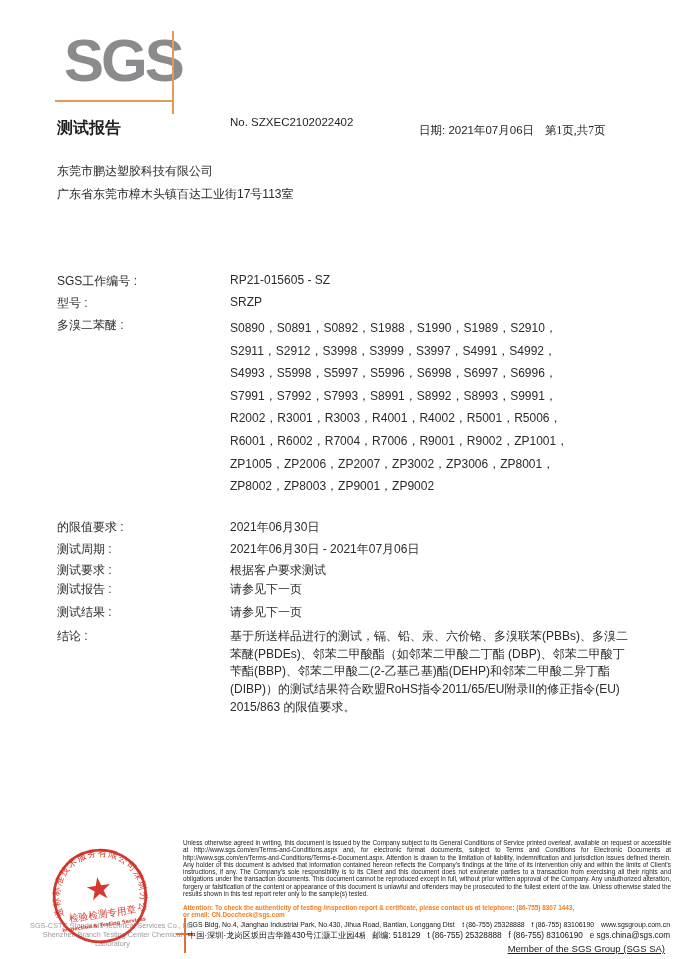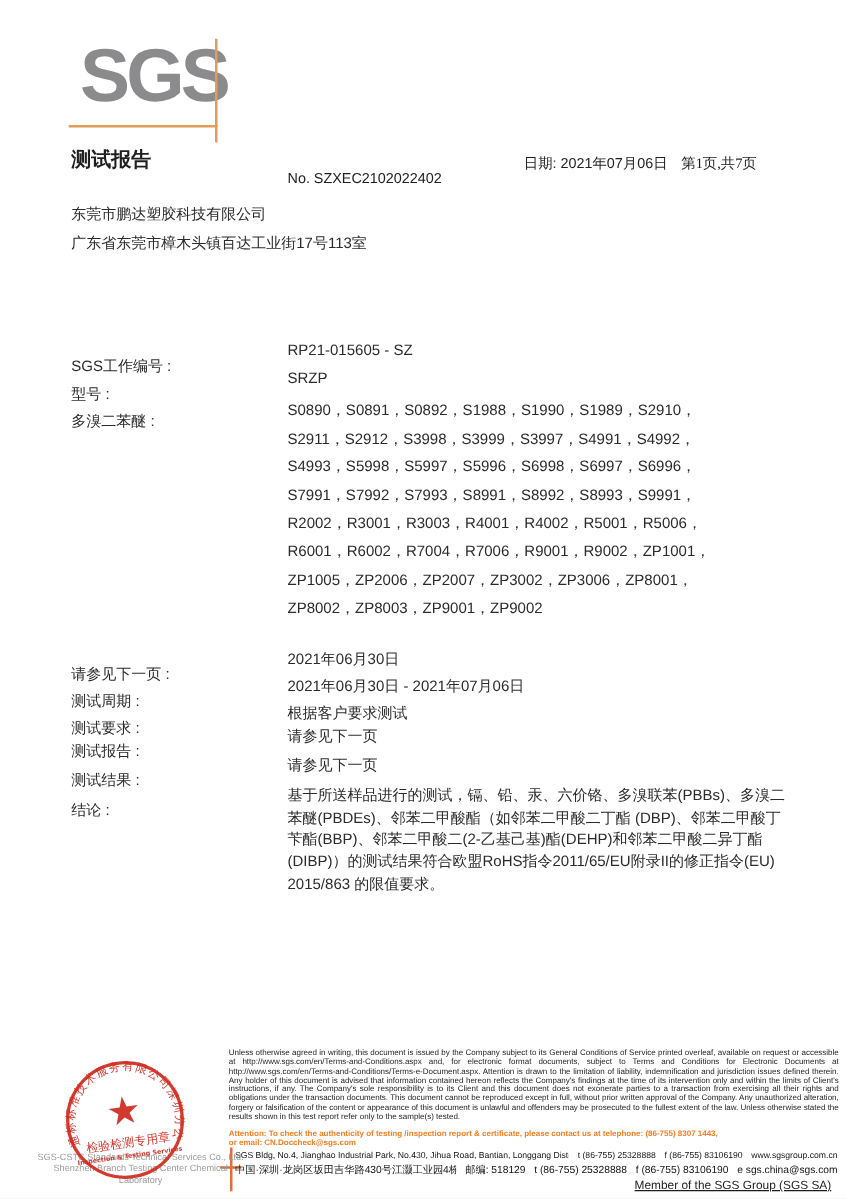--- a/index.html
+++ b/index.html
@@ -13,26 +13,26 @@
   
   .logo-text {
     position:absolute; top:26px; left:64px;
     font-size:60px; font-weight:bold; letter-spacing:-3px;
     color:#8b8b8d; font-family:"Liberation Sans",sans-serif;
   }
   .reg-line-h { position:absolute; top:100px; left:55px; width:119px; height:2px; background:#e09c58; }
   .reg-line-v { position:absolute; top:31px; left:172px; width:2px; height:83px; background:#e09c58; }
   
   .doc-title { position:absolute; top:118px; left:57px; font-size:16px; font-weight:bold; color:#1f1f1f; }
-  .doc-no    { position:absolute; top:137px; left:230px; font-size:11.5px; color:#1f1f1f; }
+  .doc-no    { position:absolute; top:116px; left:230px; font-size:11.5px; color:#1f1f1f; }
   .doc-date  { position:absolute; top:123px; left:419px; font-size:11.5px; color:#1f1f1f; }
   .doc-page  { position:absolute; top:123px; left:545px; font-size:11.5px; color:#1f1f1f;font-family:Liberation Serif, serif; }
   
   .txt       { position:absolute; left:57px; font-size:12px; color:#2b2b2b; }
-  .field-label { position:absolute; left:57px;  font-size:12px; color:#2b2b2b; white-space:nowrap;margin-top:12px; }
+  .field-label { position:absolute; left:57px;  font-size:12px; color:#2b2b2b; white-space:nowrap; }
   .field-value { position:absolute; left:230px; font-size:12px; color:#2b2b2b; }
   .ref-lines div { line-height:22.6px; white-space:nowrap; }
   .para { width:398px; line-height:17.7px; text-align:left; }
   
   .legal {
     position:absolute; left:183px; top:839px; width:488px;
     font-size:6.4px; line-height:7.25px; text-align:justify; color:#1c1c1c;
   }
   .attention {
     position:absolute; left:183px; top:904px; width:488px;
@@ -82,21 +82,21 @@
     <div>S0890，S0891，S0892，S1988，S1990，S1989，S2910，</div>
     <div>S2911，S2912，S3998，S3999，S3997，S4991，S4992，</div>
     <div>S4993，S5998，S5997，S5996，S6998，S6997，S6996，</div>
     <div>S7991，S7992，S7993，S8991，S8992，S8993，S9991，</div>
     <div>R2002，R3001，R3003，R4001，R4002，R5001，R5006，</div>
     <div>R6001，R6002，R7004，R7006，R9001，R9002，ZP1001，</div>
     <div>ZP1005，ZP2006，ZP2007，ZP3002，ZP3006，ZP8001，</div>
     <div>ZP8002，ZP8003，ZP9001，ZP9002</div>
   </div>
 
-  <div class="field-label" style="top:519px">请参见下一页 :</div>
+  <div class="field-label" style="top:519px">的限值要求 :</div>
   <div class="field-value" style="top:519px">2021年06月30日</div>
 
   <div class="field-label" style="top:541px">测试周期 :</div>
   <div class="field-value" style="top:541px">2021年06月30日 - 2021年07月06日</div>
 
   <div class="field-label" style="top:562px">测试要求 :</div>
   <div class="field-value" style="top:562px">根据客户要求测试</div>
 
   <div class="field-label" style="top:581px">测试报告 :</div>
   <div class="field-value" style="top:581px">请参见下一页</div>

